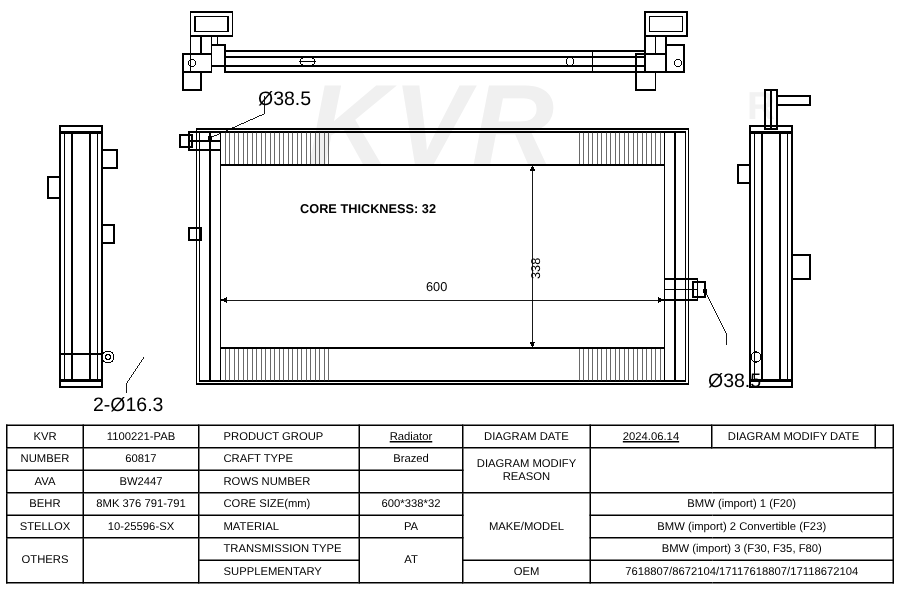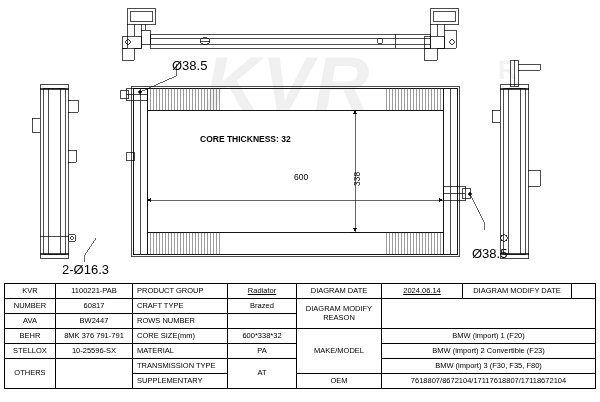--- a/index.html
+++ b/index.html
@@ -54,21 +54,21 @@
     font-size:7.5px;
     font-family:"Liberation Sans", sans-serif;
   }
   table td{
     border:1px solid #000;
     padding:1px 2px;
     height:12px;
     line-height:1.1;
   }
   .c{text-align:center;}
-  .l{text-align:left;padding-left:4px;}
+  .l{text-align:left;padding-left:16px;}
   .brandcol{width:46px;}
   .codecol{width:72px;}
   .speccol{width:88px;}
   .valcol{width:64px;text-decoration:underline;}
   .datelabel{width:80px;margin-top:40px;}
 </style>
 </head>
 <body>
 
 <div id="sheet">
@@ -281,21 +281,21 @@
 
     <path d="M470 194 L484 222 L484 230" stroke-width="0.6"></path>
     <circle cx="470" cy="194" r="1.2" fill="#000"></circle>
 
     <path d="M96 238 L84 256 L84 262" stroke-width="0.6"></path>
   </svg>
   </div>
 
   <div class="lbl" style="left:172px;top:58px;">Ø38.5</div>
   <div class="lbl big" style="left:200px;top:134px;font-weight:bold;">CORE THICKNESS: 32</div>
-  <div class="lbl big" style="left:284px;top:172px;margin-left:10px;">600</div>
+  <div class="lbl big" style="left:284px;top:186px;">600</div>
   <div class="lbl big rot" style="left:352px;top:186px;">338</div>
   <div class="lbl" style="left:472px;top:246px;">Ø38.5</div>
   <div class="lbl" style="left:62px;top:262px;text-align:right;">2-Ø16.3</div>
 
   <table>
     <tbody>
       <tr>
         <td class="c brandcol">KVR</td>
         <td class="c codecol">1100221-PAB</td>
         <td class="l speccol">PRODUCT GROUP</td>

